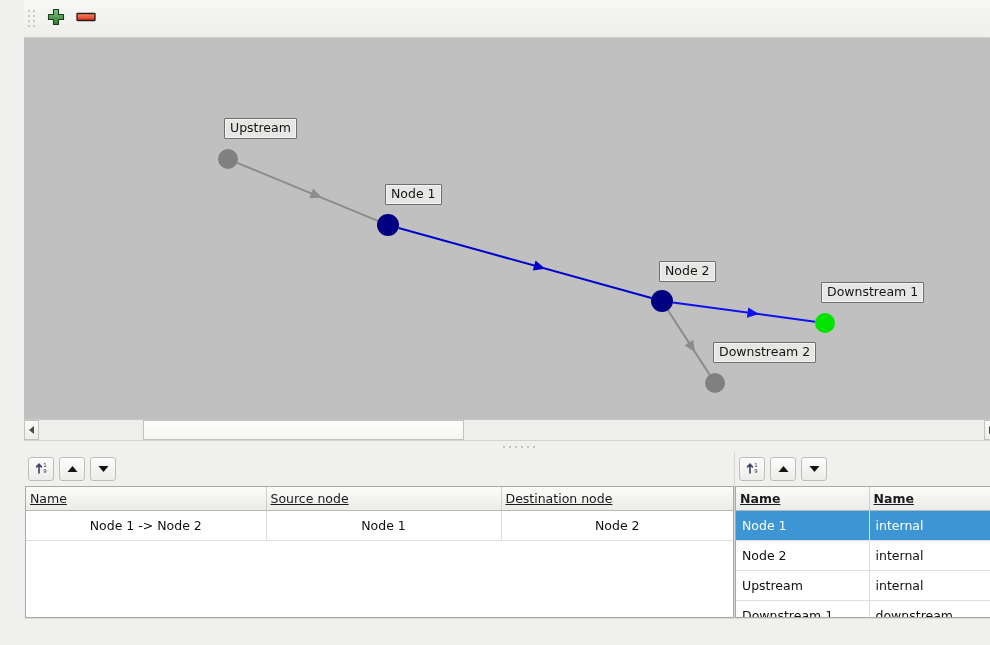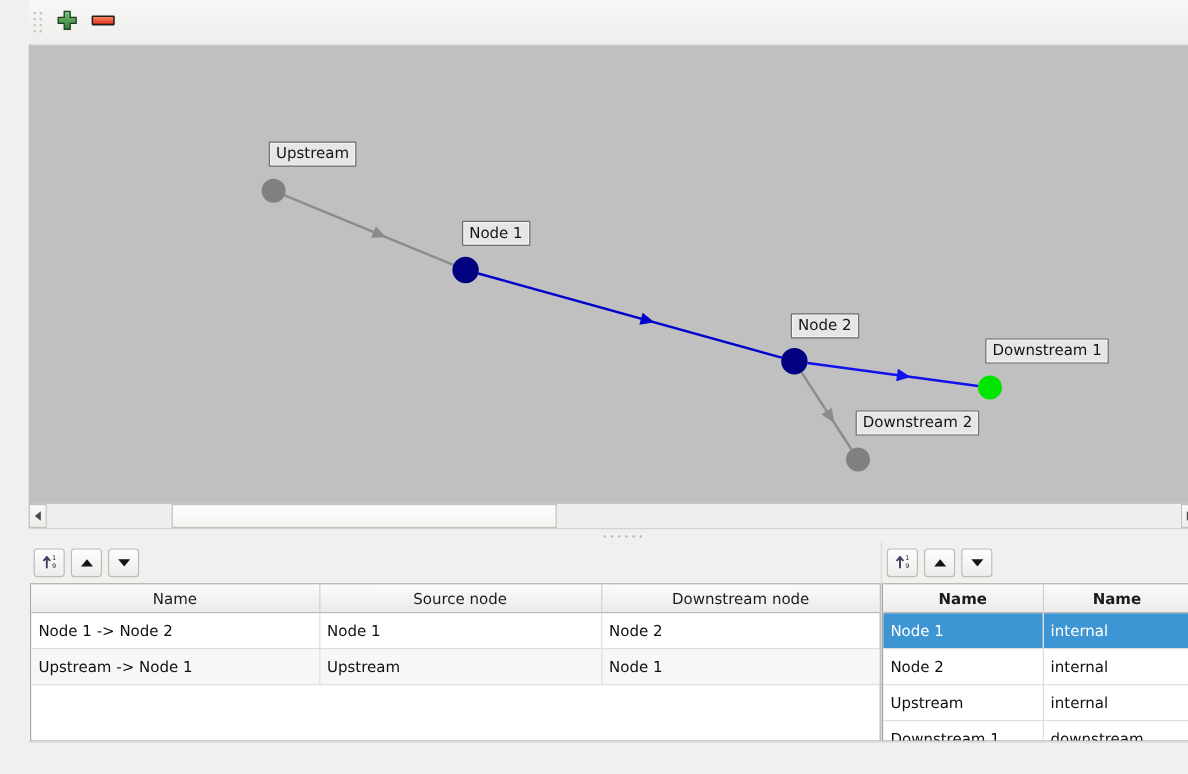--- a/index.html
+++ b/index.html
@@ -140,42 +140,43 @@
   .pane-left .table-frame{margin:0 0 0 1px;}
   table{border-collapse:collapse;width:100%;table-layout:fixed;}
   thead th{
     background:linear-gradient(#fbfbfa,#ebebe9);
     border-right:1px solid #cfcfcb;
     border-bottom:1px solid #b8b8b4;
     font-weight:normal;
     font-size:12.5px;
     color:#1b1b1b;
     height:23px;
-    text-align:center;
+    text-align:left;
     padding:0 4px;
     white-space:nowrap;
     overflow:hidden;
+    text-decoration:underline;
   }
   thead th.bold{font-weight:bold;}
   thead th:last-child{border-right:none;}
   tbody td{
     height:29px;
     padding:0 6px;
     border-right:1px solid #dedede;
     border-bottom:1px solid #dedede;
     font-size:12.5px;
     color:#101010;
     white-space:nowrap;
     overflow:hidden;
     text-overflow:ellipsis;
   }
   tbody td:last-child{border-right:none;}
   tbody tr.alt td{background:#f7f7f7;}
   tbody tr.sel td{background:#3d95d3;color:#ffffff;}
-  tbody tr.first-row td{border-top:none;}
+  tbody tr.first-row td{border-top:none;text-align:center;}
 
   .right-body{display:flex;flex:1 1 auto;min-height:0;}
   .right-body .tbl-scrollarea{flex:1 1 auto;min-width:0;overflow:hidden;}
 
   
   .statusbar{
     height:26px;flex:0 0 auto;background:#f0f0ee;
     border-top:1px solid #dcdcd8;position:relative;
   }
   .grip{
@@ -321,33 +322,28 @@
         <table>
           <colgroup>
               <col style="width:240px">
               <col style="width:235px">
               <col>
             </colgroup>
           <thead>
             <tr>
               <th>Name</th>
               <th>Source node</th>
-              <th>Downstream node</th>
+              <th>Destination node</th>
             </tr>
           </thead>
           <tbody id="edges-tbody">
               <tr class=" first-row">
                 <td>Node 1 -&gt; Node 2</td>
                 <td>Node 1</td>
                 <td>Node 2</td>
-              </tr>
-              <tr class="alt">
-                <td>Upstream -&gt; Node 1</td>
-                <td>Upstream</td>
-                <td>Node 1</td>
               </tr>
             </tbody>
         </table>
       </div>
     </div>
 
     <div class="pane pane-right">
       <div class="pane-tools">
         <button class="sq-btn">
           <span>

